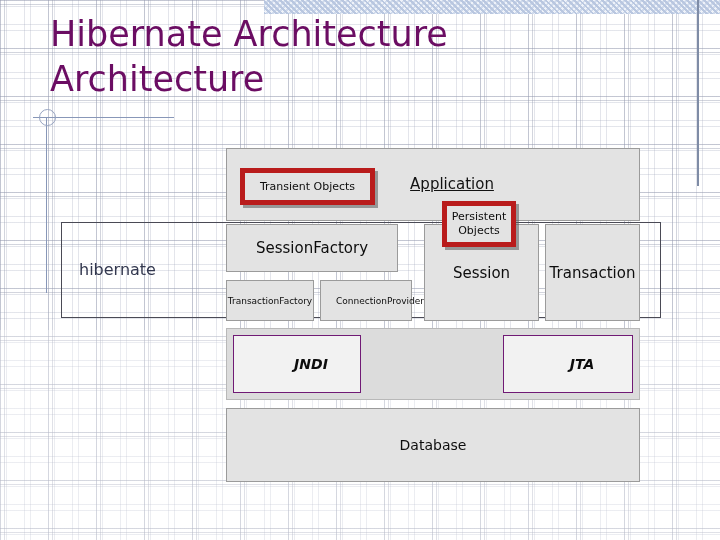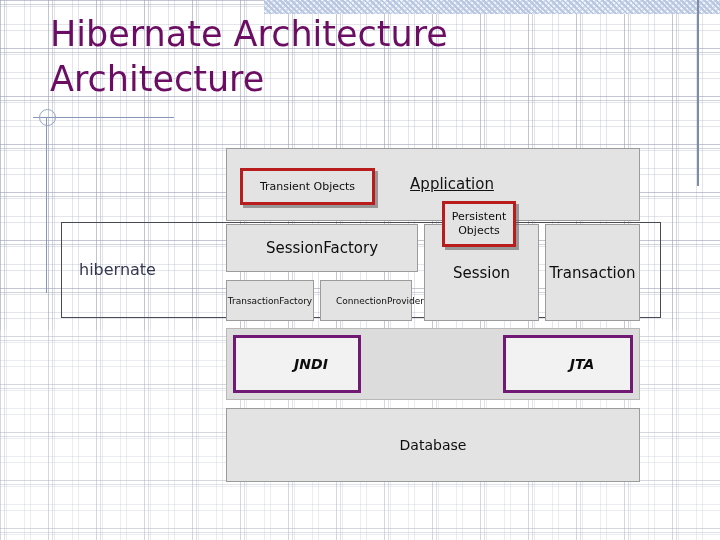--- a/index.html
+++ b/index.html
@@ -147,46 +147,46 @@
     box-sizing: border-box;
     font-family: "DejaVu Sans", sans-serif;
     color: #0d0d0d;
     display: flex;
     align-items: center;
     justify-content: center;
     text-align: center;
   }
   .blk.shadowed {
     box-shadow: 3px 3px 0 rgba(90,90,90,0.55);
-    border: 3px solid #b91c1c;
+    border: 5px solid #b91c1c;
   }
   .blk.hollow {
     background: rgba(255,255,255,0.62);
-    border: 3px solid #701a75;
+    border: 1px solid #701a75;
     padding-left: 28px;
   }
   .blk.band {
     background: #dcdcdc;
     border: 1px solid #b8b8b8;
   }
 
   
   .app-row  { left: 0;   top: 0;   width: 414px; height: 73px; }
   .app-label{
     position: absolute; left: 156px; top: 27px;
     width: 140px; text-align: center;
     font-size: 15px; color: #121212; text-decoration: underline;
   }
   .transient{ left: 14px; top: 20px;  width: 135px; height: 37px; font-size: 11px; }
   .persist  { left: 216px; top: 53px; width: 74px;  height: 46px;
               font-size: 11px; line-height: 14px; z-index: 6; }
 
   
   .sf-col   { left: 0;   top: 76px;  width: 192px; height: 97px; background: transparent; border: none; }
-  .sf       { left: 0;   top: 0;     width: 192px; height: 48px; font-size: 15px; }
+  .sf       { left: 0;   top: 0;     width: 172px; height: 48px; font-size: 15px; }
   .txfac    { left: 0;   top: 56px;  width: 88px;  height: 41px; font-size: 9px; }
   .connprov { left: 94px;top: 56px;  width: 92px;  height: 41px; font-size: 9px; padding-left: 28px; }
   .session  { left: 198px;top: 76px; width: 115px; height: 97px; font-size: 15px; }
   .transact { left: 319px;top: 76px; width: 95px;  height: 97px; font-size: 15px; }
 
   
   .svc-band { left: 0;   top: 180px; width: 414px; height: 72px; }
   .jndi     { left: 7px;  top: 187px; width: 128px; height: 58px; }
   .jdbc     { left: 142px;top: 187px; width: 128px; height: 58px; }
   .jta      { left: 277px;top: 187px; width: 130px; height: 58px; }

